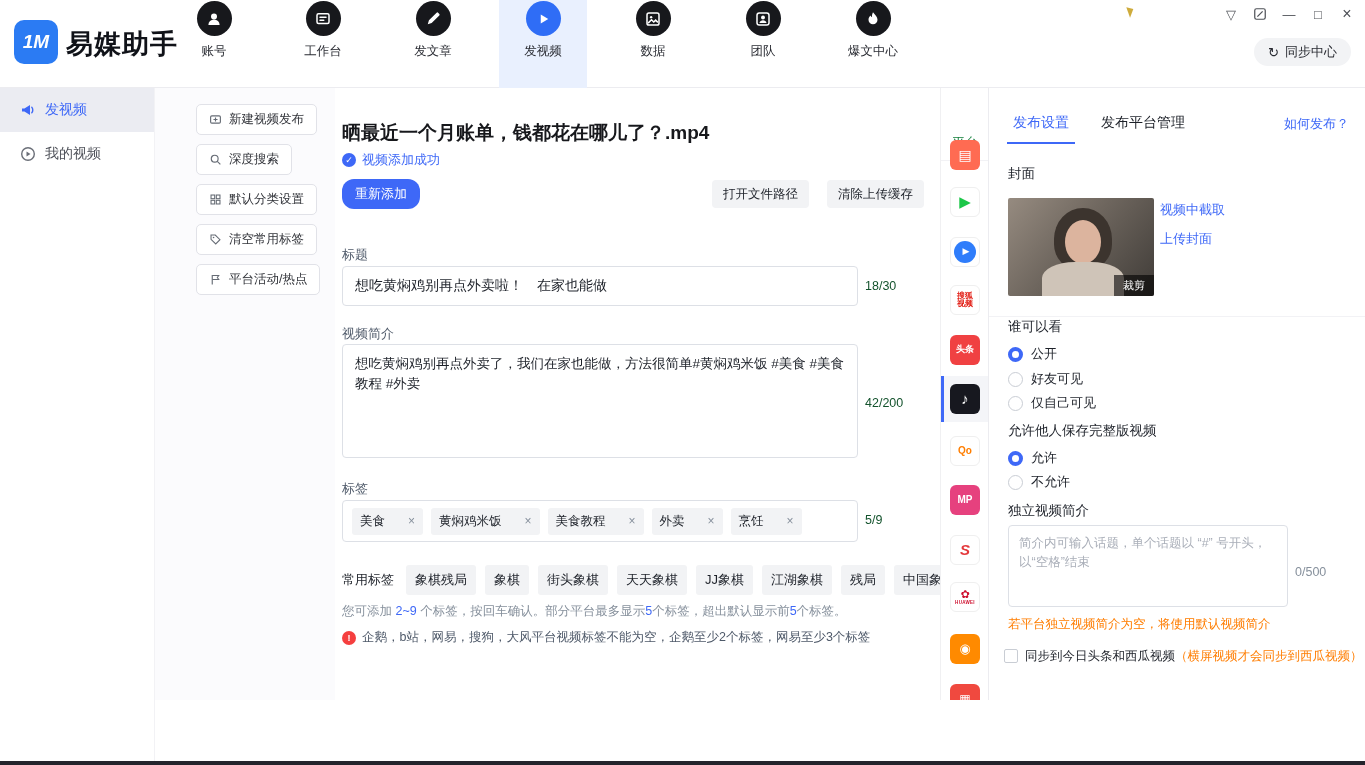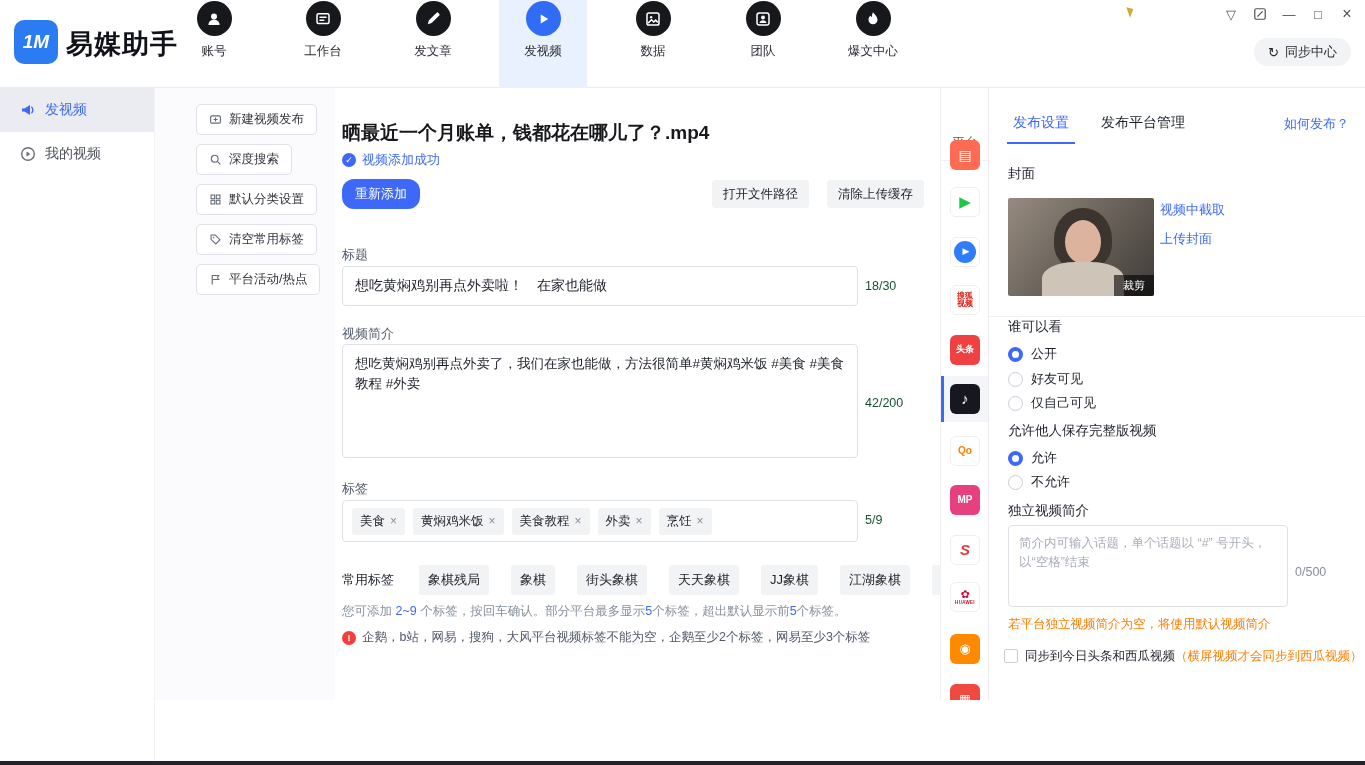--- a/index.html
+++ b/index.html
@@ -37,23 +37,23 @@
   #status-row { position:absolute; left:7px; top:63px; display:flex; align-items:center; gap:6px; font-size:13px; color:#3e68f7; }
   .ok-dot { width:14px; height:14px; border-radius:50%; background:#3e68f7; color:#fff; font-size:9px; display:flex; align-items:center; justify-content:center; }
   #readd-btn { position:absolute; left:7px; top:91px; height:30px; padding:0 13px; background:#3e68f7; color:#fff; border:none; border-radius:12px; font-size:13px; cursor:pointer; }
   #openpath-btn { position:absolute; left:377px; top:92px; height:28px; padding:0 11px; background:#f2f3f5; color:#1d2129; border:none; border-radius:4px; font-size:12.5px; cursor:pointer; }
   #clearcache-btn { position:absolute; left:492px; top:92px; height:28px; padding:0 11px; background:#f2f3f5; color:#1d2129; border:none; border-radius:4px; font-size:12.5px; cursor:pointer; }
   .fld-label { position:absolute; left:7px; font-size:13px; color:#4e5969; }
   #title-input { position:absolute; left:7px; top:178px; width:516px; height:40px; border:1px solid #dde0e6; border-radius:4px; padding:0 12px; font-size:14px; color:#1d2129; font-family:inherit; }
   .counter { position:absolute; font-size:12.5px; color:#14532d; }
   #desc-area { position:absolute; left:7px; top:256px; width:516px; height:114px; border:1px solid #dde0e6; border-radius:4px; padding:9px 12px; font-size:13.5px; color:#1d2129; font-family:inherit; resize:none; line-height:1.5; }
   #tags-box { position:absolute; left:7px; top:412px; width:516px; height:42px; border:1px solid #dde0e6; border-radius:4px; display:flex; align-items:center; gap:8px; padding:0 9px; }
-  .chip { display:inline-flex; align-items:center; gap:5px; background:#f2f3f5; border-radius:3px; padding:5px 8px; font-size:12.5px; color:#1d2129; }
+  .chip { display:inline-flex; align-items:center; gap:23px; background:#f2f3f5; border-radius:3px; padding:5px 8px; font-size:12.5px; color:#1d2129; }
   .chip .x { color:#86909c; font-size:12px; cursor:pointer; }
-  #common-row { position:absolute; left:7px; top:477px; display:flex; align-items:center; gap:22px; }
+  #common-row { position:absolute; left:7px; top:477px; display:flex; align-items:center; gap:9px; }
   #common-label { font-size:13px; color:#1d2129; margin-right:3px; white-space:nowrap; }
   .cchip { background:#f2f3f5; border-radius:3px; padding:6px 9px; font-size:13px; color:#1d2129; cursor:pointer; white-space:nowrap; }
   #hint-row { position:absolute; left:7px; top:515px; font-size:12.5px; color:#86909c; }
   #hint-row .b { color:#3e68f7; }
   #warn-row { position:absolute; left:7px; top:541px; display:flex; align-items:center; gap:6px; font-size:12.5px; color:#4e5969; }
   .warn-dot { width:14px; height:14px; border-radius:50%; background:#f53f3f; color:#fff; font-size:9px; font-weight:bold; display:flex; align-items:center; justify-content:center; flex:none; }
 
   
   #pf-strip { position:absolute; left:940px; top:88px; width:48px; height:612px; background:#fff; border-left:1px solid #f0f0f2; overflow:hidden; z-index:3; }
   #pf-header { position:absolute; left:0; top:22px; width:48px; text-align:center; font-size:13px; color:#15803d; padding-bottom:8px; border-bottom:1px solid #f2f2f5;margin-top:24px; }

